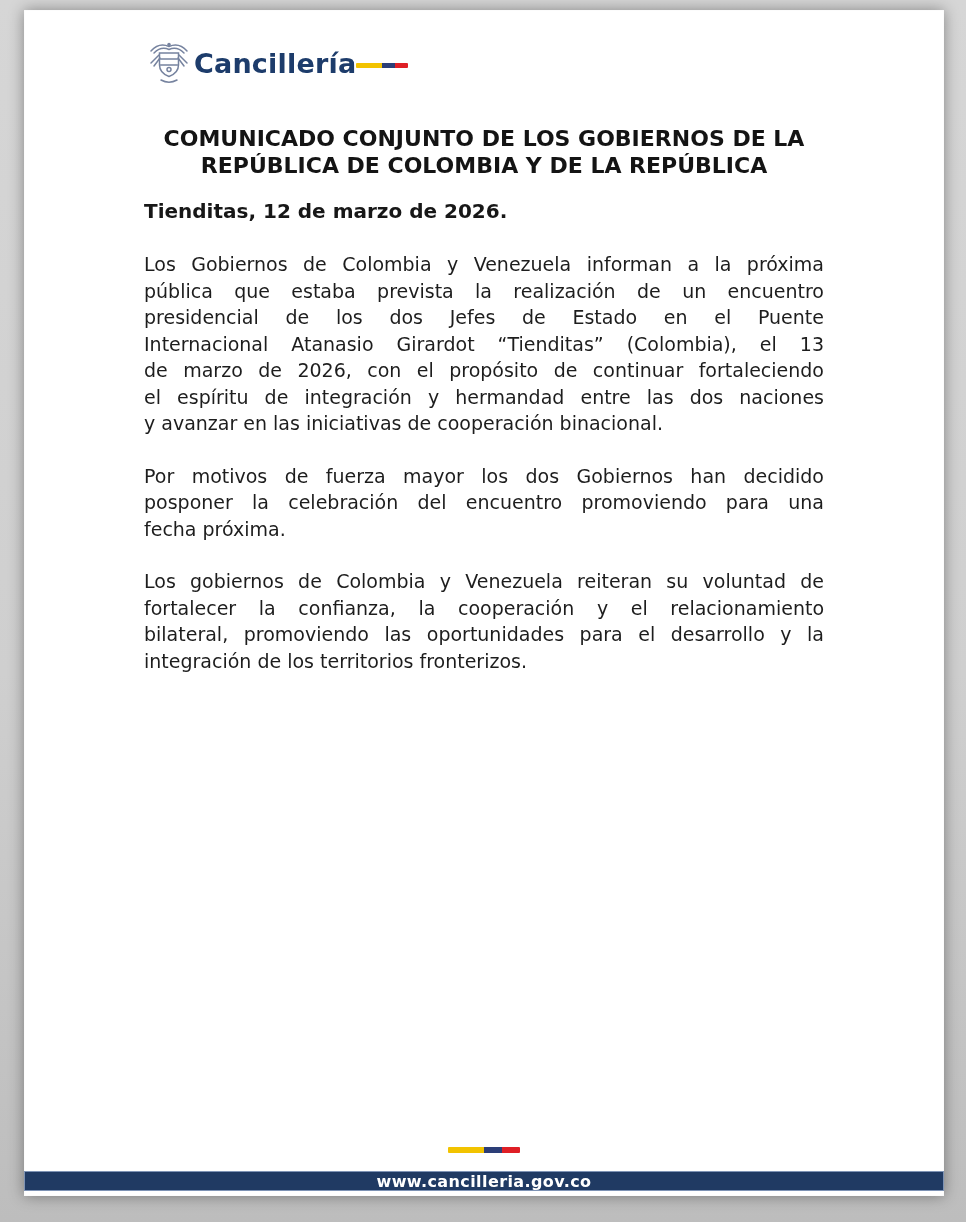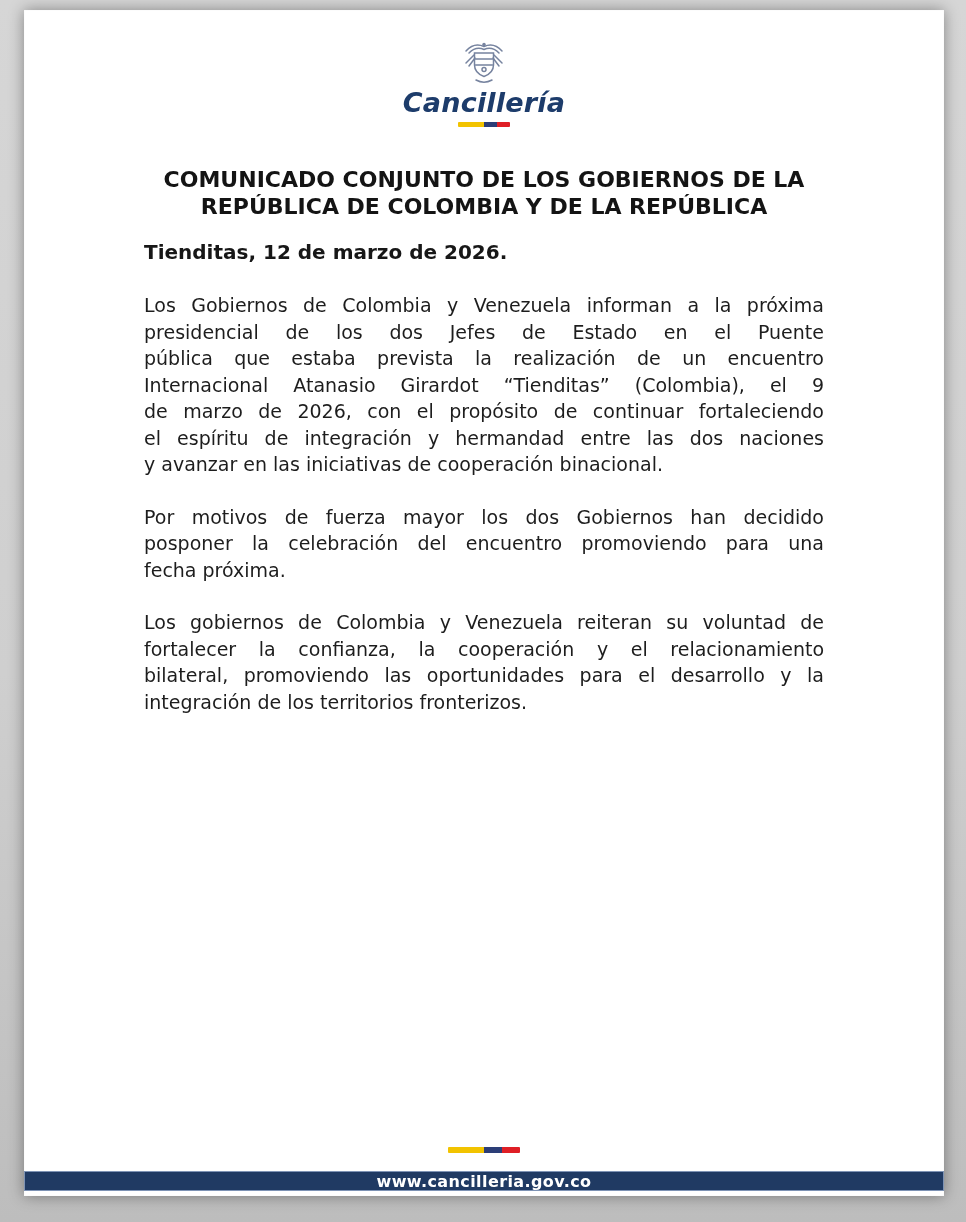--- a/index.html
+++ b/index.html
@@ -9,21 +9,21 @@
     font-family:"DejaVu Sans","Liberation Sans",sans-serif;
     overflow:hidden;position:relative;
   }
   .page{
     position:absolute;left:24px;top:10px;width:920px;height:1186px;
     background:#ffffff;
     box-shadow:0 0 14px rgba(0,0,0,.38), inset 0 0 2px rgba(0,0,0,.05);
   }
   .content{padding:30px 120px 0 120px;}
   
-  .logo{display:flex;flex-direction:column;align-items:center;font-style:italic;}
+  .logo{display:flex;flex-direction:row;align-items:center;}
   .crest{width:50px;height:46px;}
   .wordmark{
     color:#1d3c6b;font-size:27px;font-weight:bold;letter-spacing:.2px;
     line-height:30px;margin-top:2px;
   }
   .flag-strip{display:flex;height:5px;margin-top:4px;border-radius:1px;overflow:hidden;}
   .flag-strip .y{background:#f2c300;}
   .flag-strip .b{background:#2c3e77;}
   .flag-strip .r{background:#df1f26;}
   .flag-strip.small{width:52px;}
@@ -81,23 +81,23 @@
     <div class="title">
         <div class="title-line">COMUNICADO CONJUNTO DE LOS GOBIERNOS DE LA</div>
         <div class="title-line">REPÚBLICA DE COLOMBIA Y DE LA REPÚBLICA</div>
       </div>
 
     <div class="date">Tienditas, 12 de marzo de 2026.</div>
 
     <div class="body">
         <div class="para">
           <div class="line">Los Gobiernos de Colombia y Venezuela informan a la próxima</div>
+          <div class="line">pública que estaba prevista la realización de un encuentro</div>
           <div class="line">presidencial de los dos Jefes de Estado en el Puente</div>
-          <div class="line">pública que estaba prevista la realización de un encuentro</div>
-          <div class="line">Internacional Atanasio Girardot “Tienditas” (Colombia), el 9</div>
+          <div class="line">Internacional Atanasio Girardot “Tienditas” (Colombia), el 13</div>
           <div class="line">de marzo de 2026, con el propósito de continuar fortaleciendo</div>
           <div class="line">el espíritu de integración y hermandad entre las dos naciones</div>
           <div class="line last">y avanzar en las iniciativas de cooperación binacional.</div>
         </div>
         <div class="para">
           <div class="line">Por motivos de fuerza mayor los dos Gobiernos han decidido</div>
           <div class="line">posponer la celebración del encuentro promoviendo para una</div>
           <div class="line last">fecha próxima.</div>
         </div>
         <div class="para">

